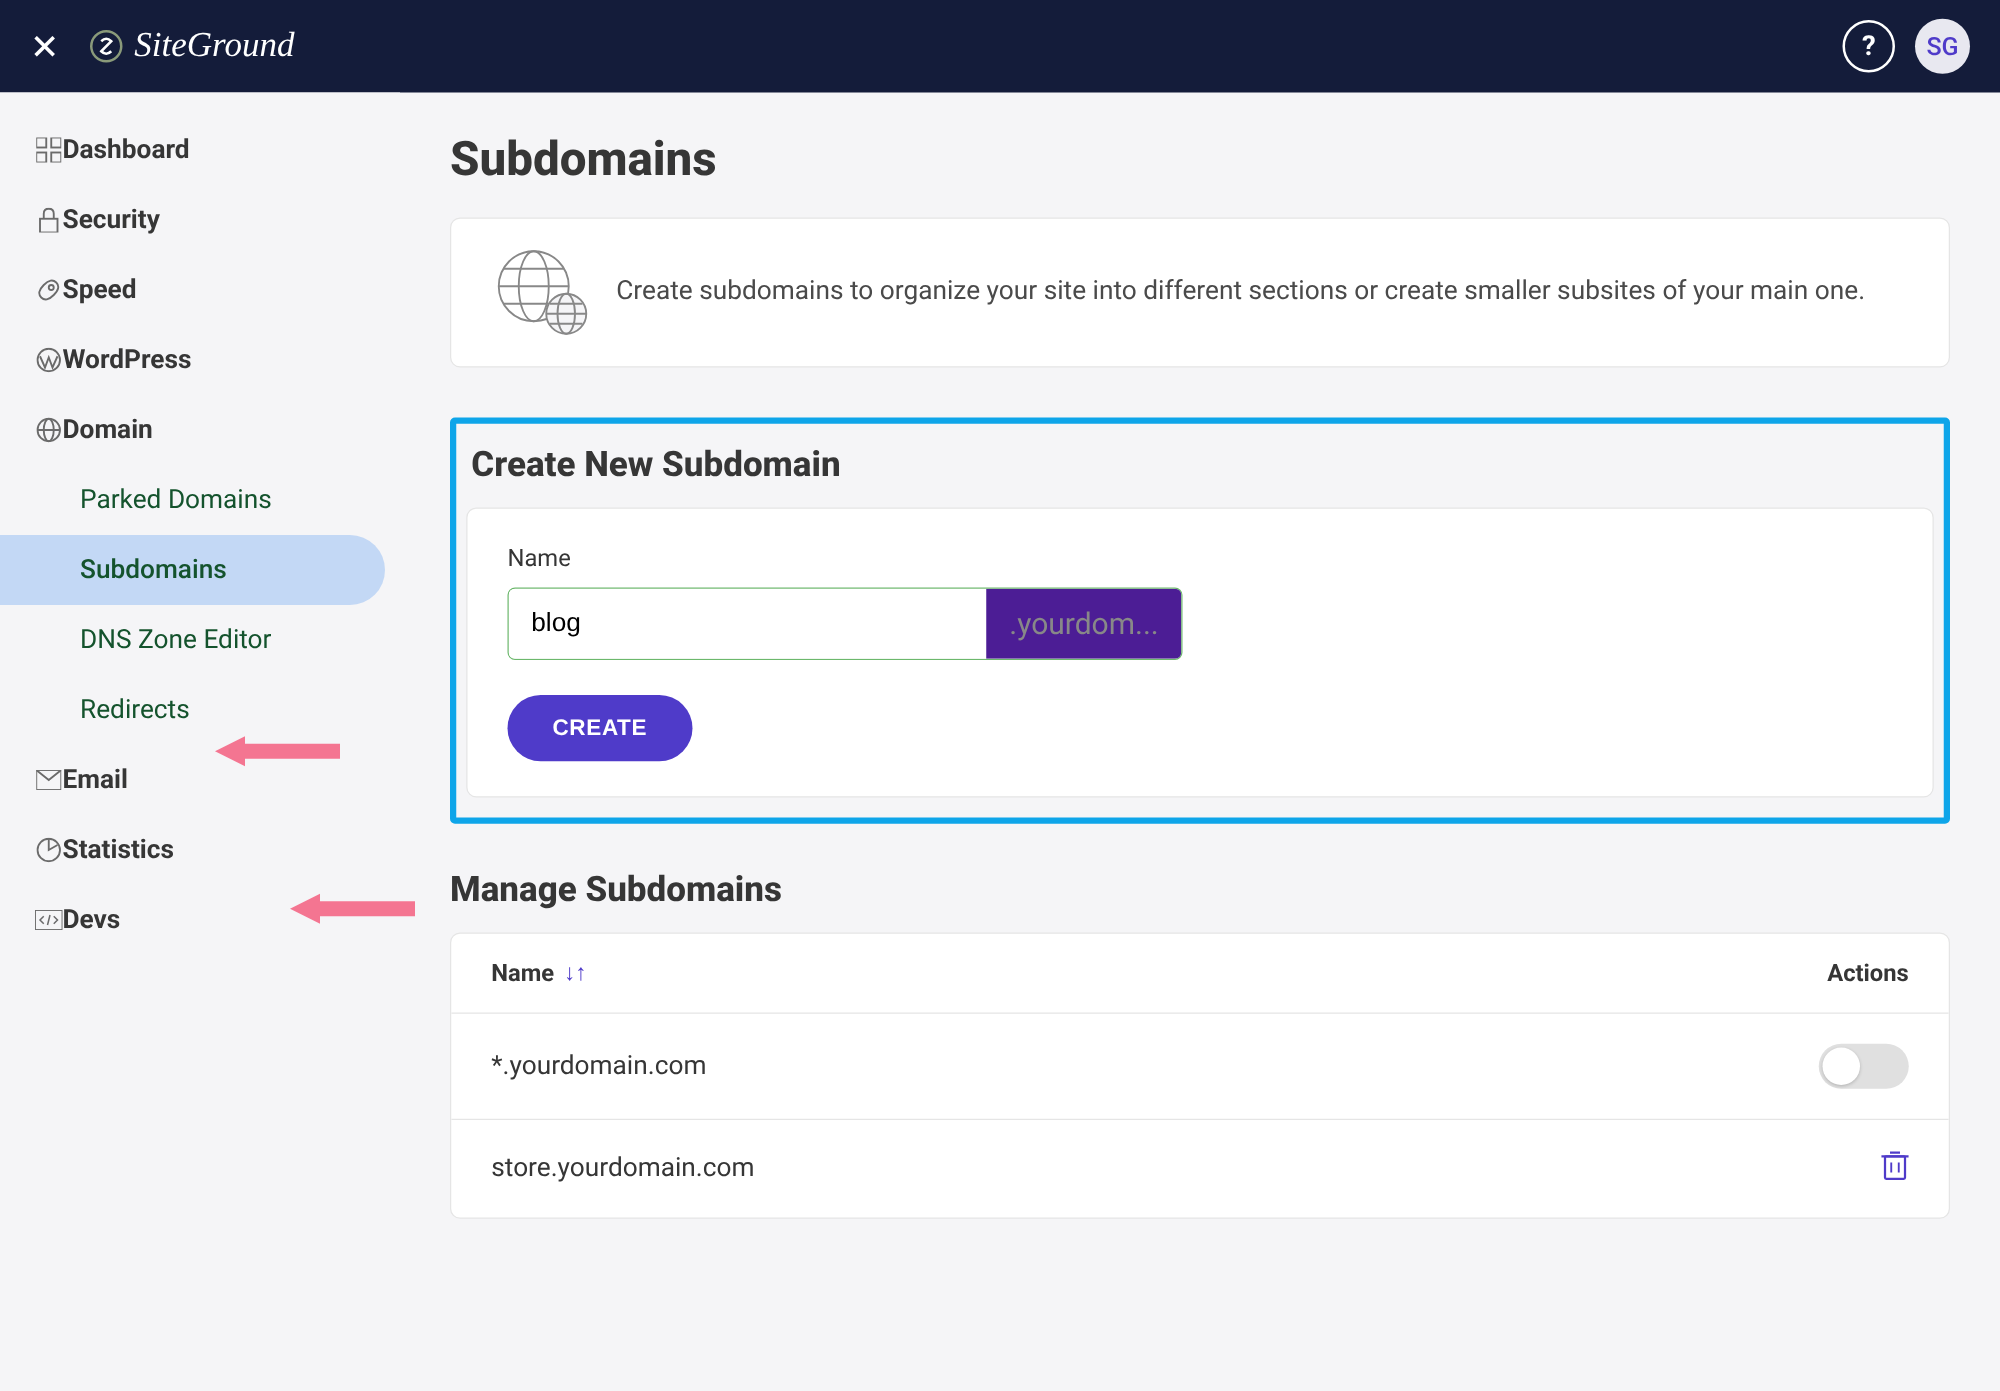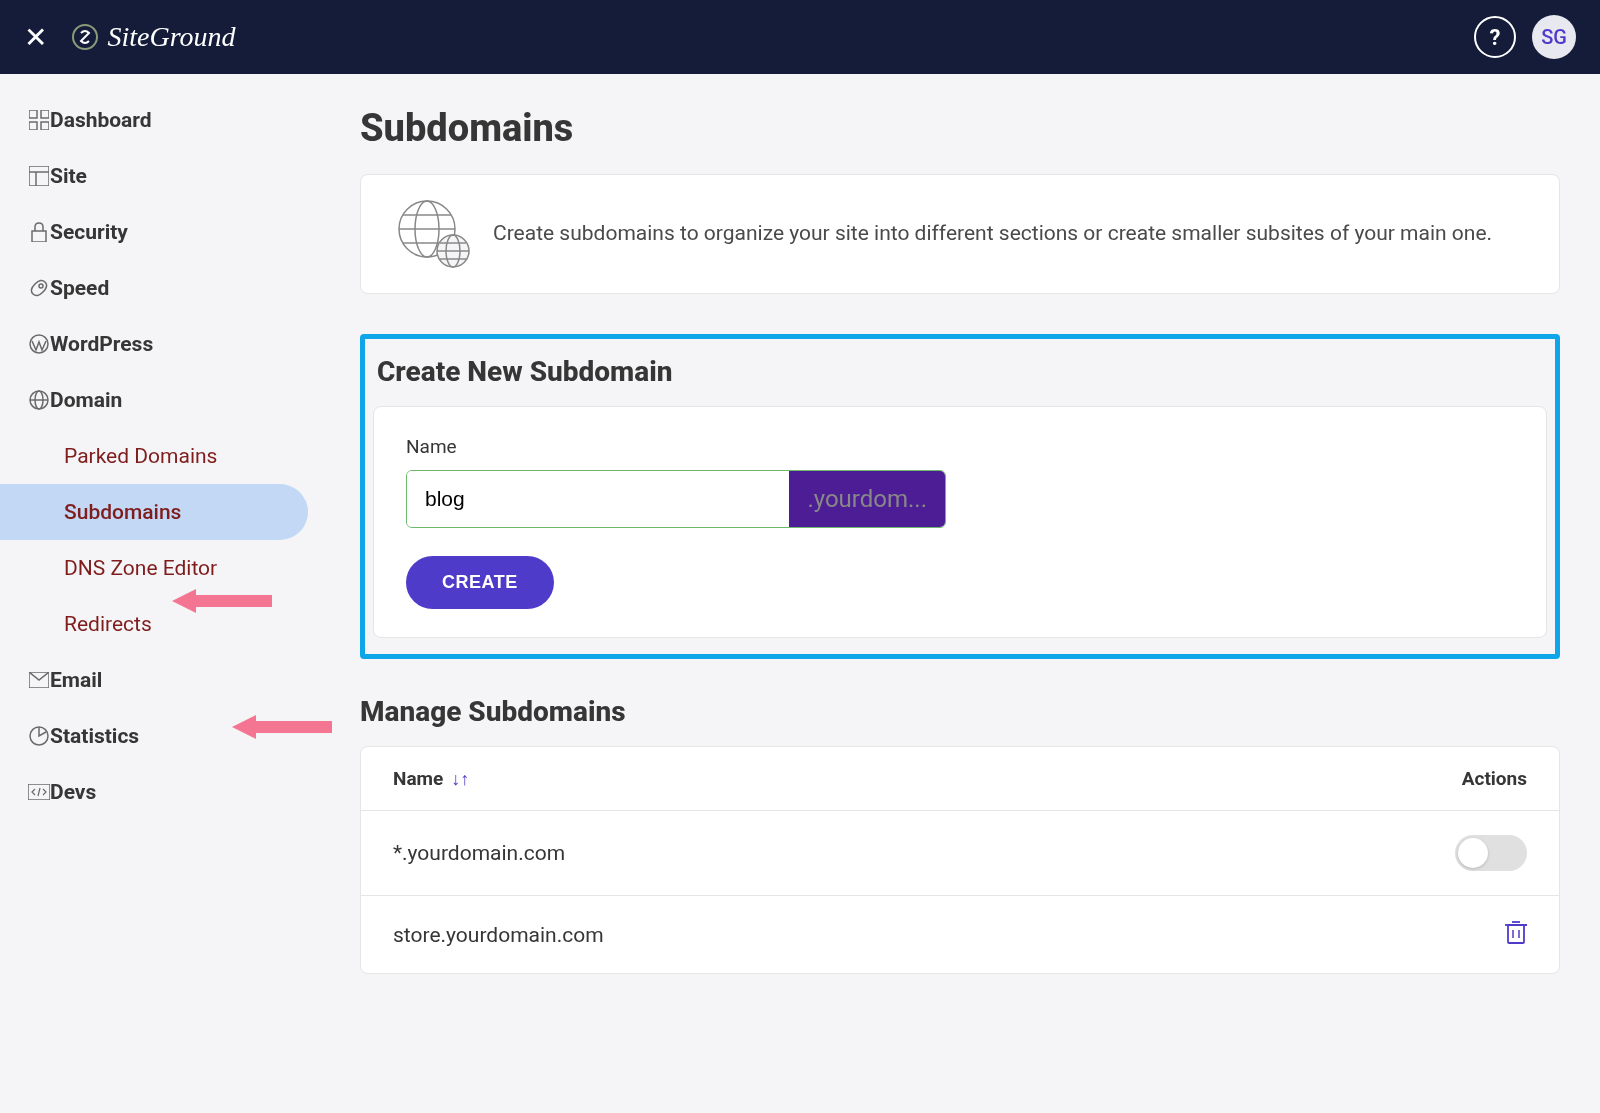--- a/index.html
+++ b/index.html
@@ -11,21 +11,21 @@
     .logo { display: flex; align-items: center; gap: 8px; font-style: italic; }
     .logo-text { color: white; font-size: 28px; font-family: cursive; font-weight: 500; }
     .header-right { display: flex; align-items: center; gap: 16px; }
     .help-btn { width: 42px; height: 42px; border: 2px solid white; border-radius: 50%; display: flex; align-items: center; justify-content: center; color: white; font-size: 22px; font-weight: bold; cursor: pointer; }
     .avatar { width: 44px; height: 44px; border-radius: 50%; background: #e8e8f0; display: flex; align-items: center; justify-content: center; color: #4f3bc9; font-size: 20px; font-weight: 500; cursor: pointer; }
     
     .content { display: flex; height: calc(100% - 74px); }
     
     .sidebar { width: 320px; padding: 18px 0; background: #f5f5f7; }
     .nav-item { display: flex; align-items: center; padding: 16px 28px; cursor: pointer; font-weight: 700; font-size: 21px; color: #363636; }
-    .nav-item.sub { padding-left: 64px; font-weight: 400; font-size: 21px; color: #7f1d1d; align-items: center; }
+    .nav-item.sub { padding-left: 64px; font-weight: 400; font-size: 21px; color: #14532d; align-items: center; }
     .nav-item.sub.active { background: #c3d8f5; border-radius: 0 32px 32px 0; margin-right: 12px; font-weight: 500; }
     .nav-icon { width: 22px; height: 22px; display: flex; align-items: center; justify-content: center; color: #6b6b6b; flex-shrink: 0; }
     .arrow-pointer { position: absolute; }
     .arrow1 { left: 172px; top: 512px; }
     .arrow2 { left: 232px; top: 638px; }
     
     .main { flex: 1; padding: 32px 40px; overflow-y: auto; position: relative; }
     .page-title { font-size: 38px; font-weight: 800; color: #363636; margin-bottom: 24px; }
     
     .intro-card { background: white; border-radius: 8px; padding: 24px 36px; display: flex; gap: 22px; align-items: center; margin-bottom: 40px; border: 1px solid #e5e5e5; }
@@ -83,30 +83,20 @@
             <rect x="12" y="0" width="8" height="8" fill="none" stroke="#6b6b6b" stroke-width="1.5"></rect>
             <rect x="0" y="12" width="8" height="8" fill="none" stroke="#6b6b6b" stroke-width="1.5"></rect>
             <rect x="12" y="12" width="8" height="8" fill="none" stroke="#6b6b6b" stroke-width="1.5"></rect>
           </svg>
       </span>
       <span>Dashboard</span>
     </div>
     <div class="nav-item">
       <span class="nav-icon">
         <svg width="20" height="20" viewBox="0 0 20 20">
-            <rect x="0" y="0" width="20" height="20" fill="none" stroke="#6b6b6b" stroke-width="1.5"></rect>
-            <line x1="0" y1="6" x2="20" y2="6" stroke="#6b6b6b" stroke-width="1.5"></line>
-            <line x1="7" y1="6" x2="7" y2="20" stroke="#6b6b6b" stroke-width="1.5"></line>
-          </svg>
-      </span>
-      <span>Site</span>
-    </div>
-    <div class="nav-item">
-      <span class="nav-icon">
-        <svg width="20" height="20" viewBox="0 0 20 20">
             <rect x="3" y="9" width="14" height="11" fill="none" stroke="#6b6b6b" stroke-width="1.5"></rect>
             <path d="M 6 9 L 6 5 Q 6 1 10 1 Q 14 1 14 5 L 14 9" fill="none" stroke="#6b6b6b" stroke-width="1.5"></path>
           </svg>
       </span>
       <span>Security</span>
     </div>
     <div class="nav-item">
       <span class="nav-icon">
         <svg width="20" height="20" viewBox="0 0 20 20">
             <path d="M 4 16 Q 0 12 6 6 Q 12 0 16 4 Q 20 8 14 14 Q 8 20 4 16 Z" fill="none" stroke="#6b6b6b" stroke-width="1.5"></path>

